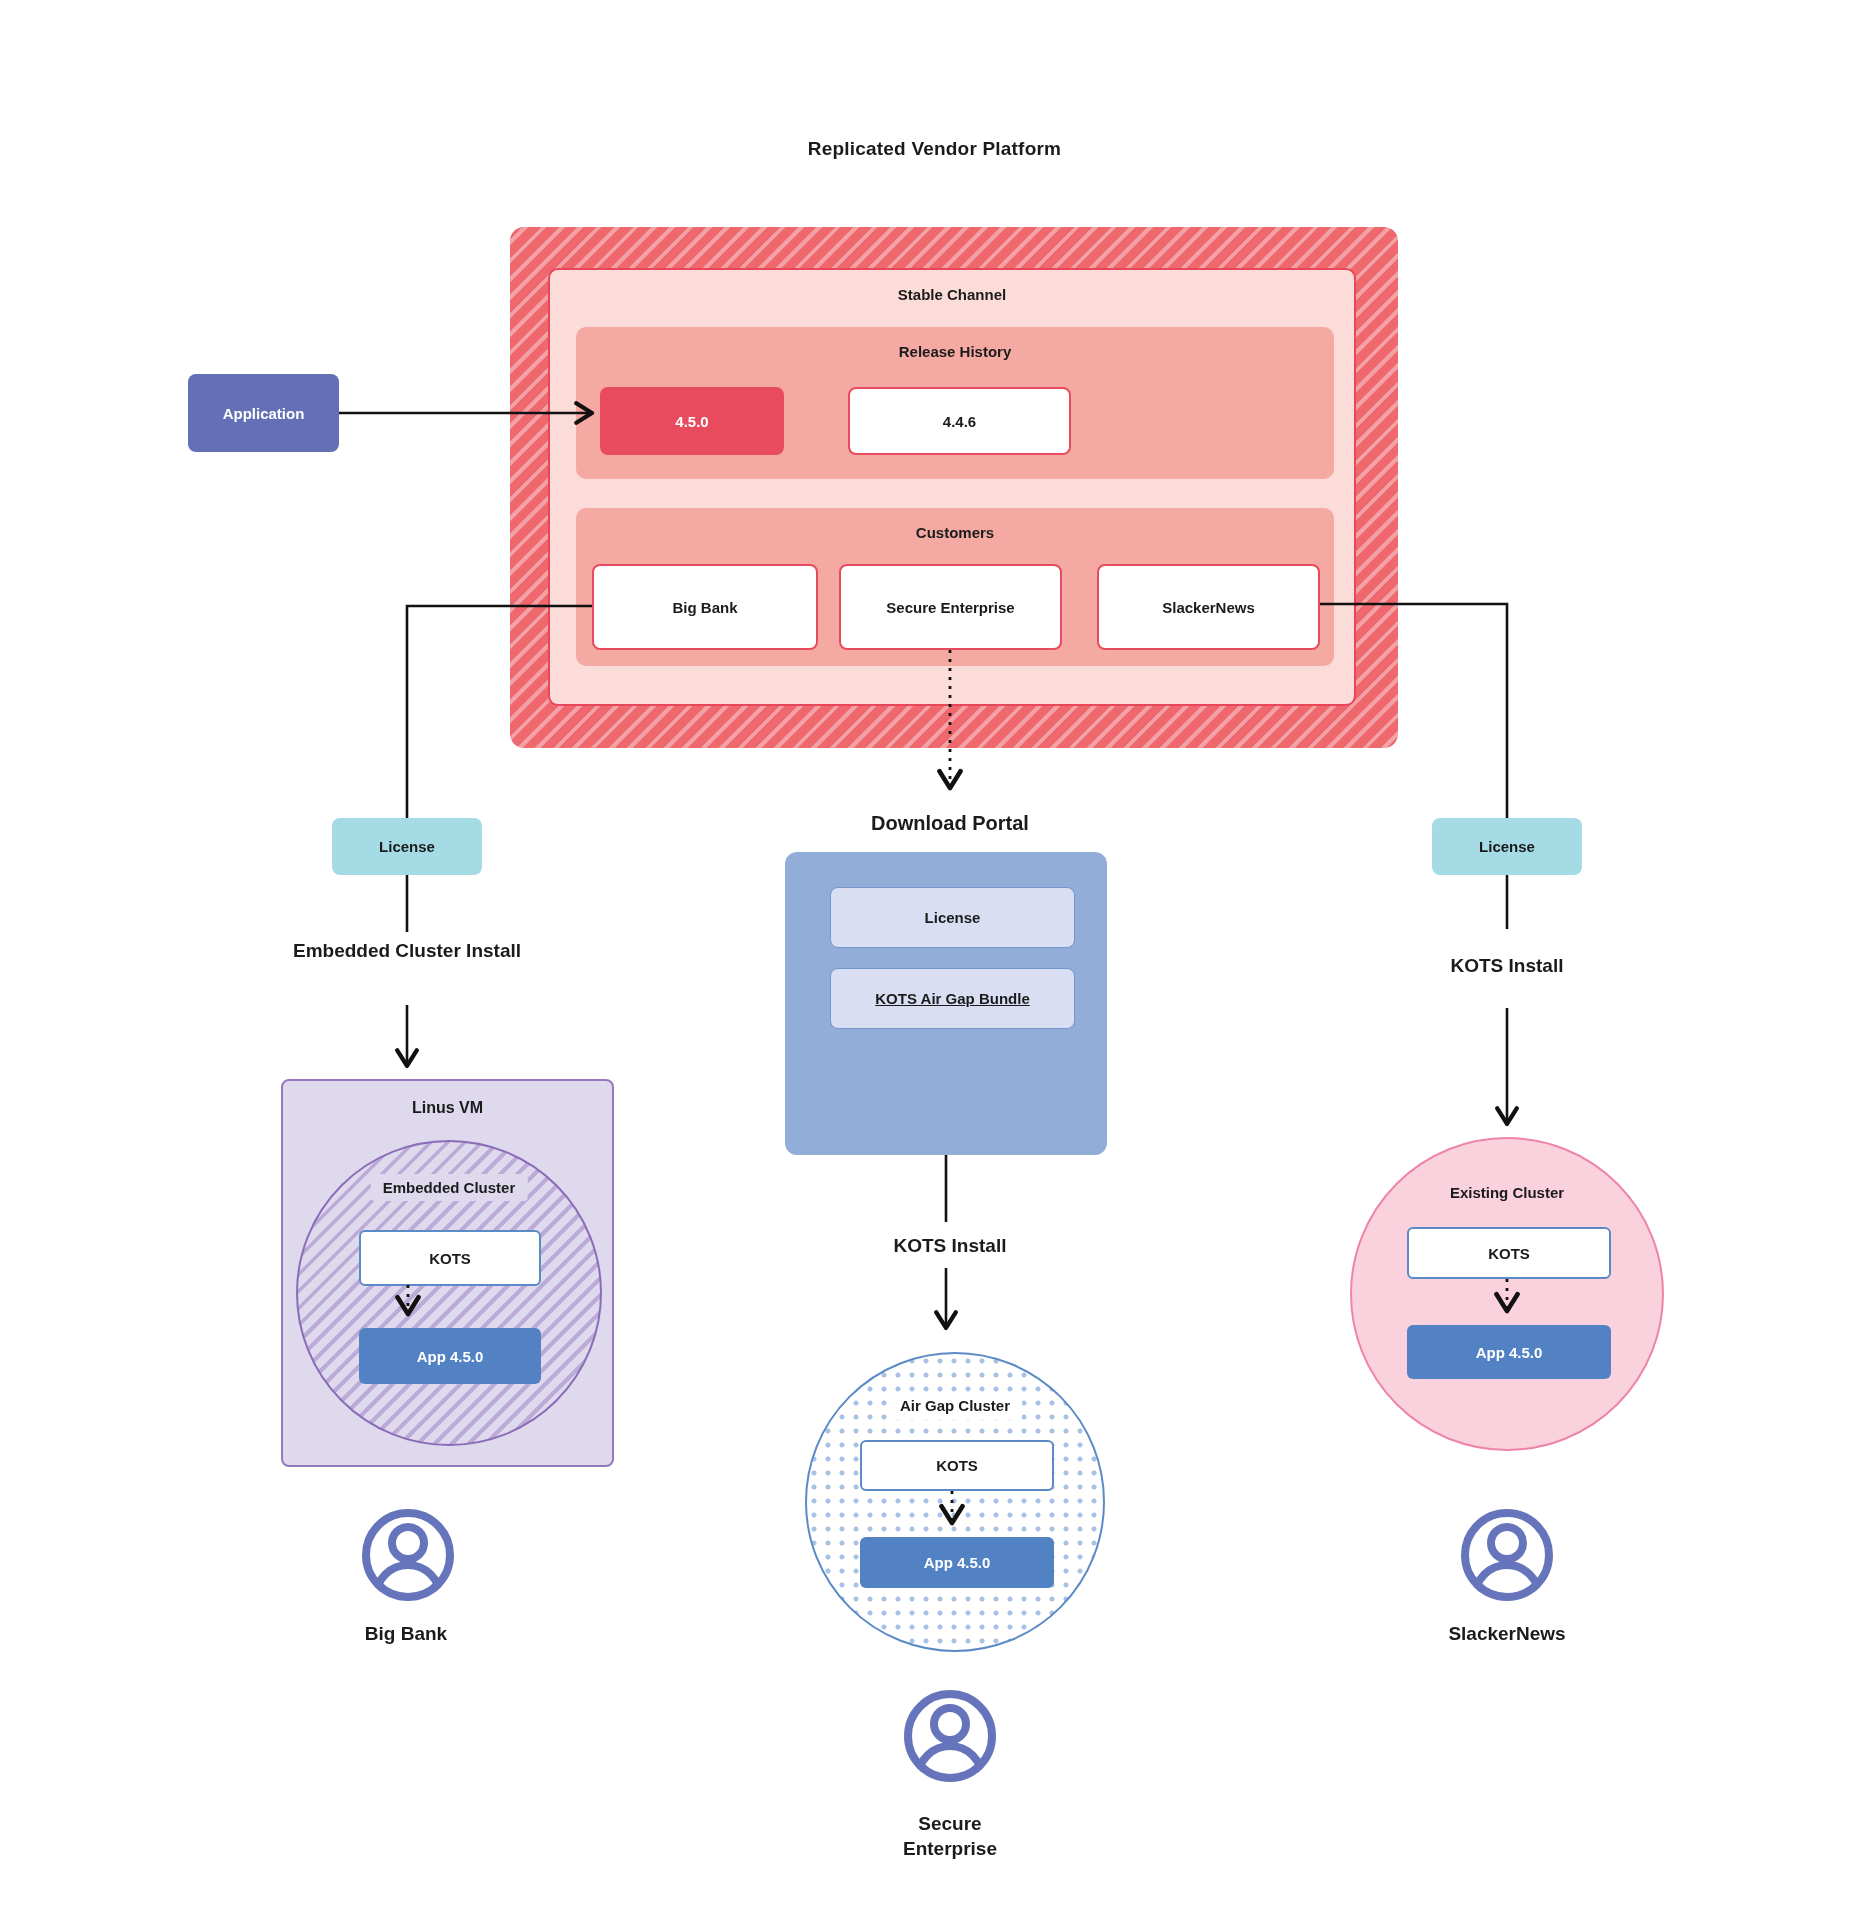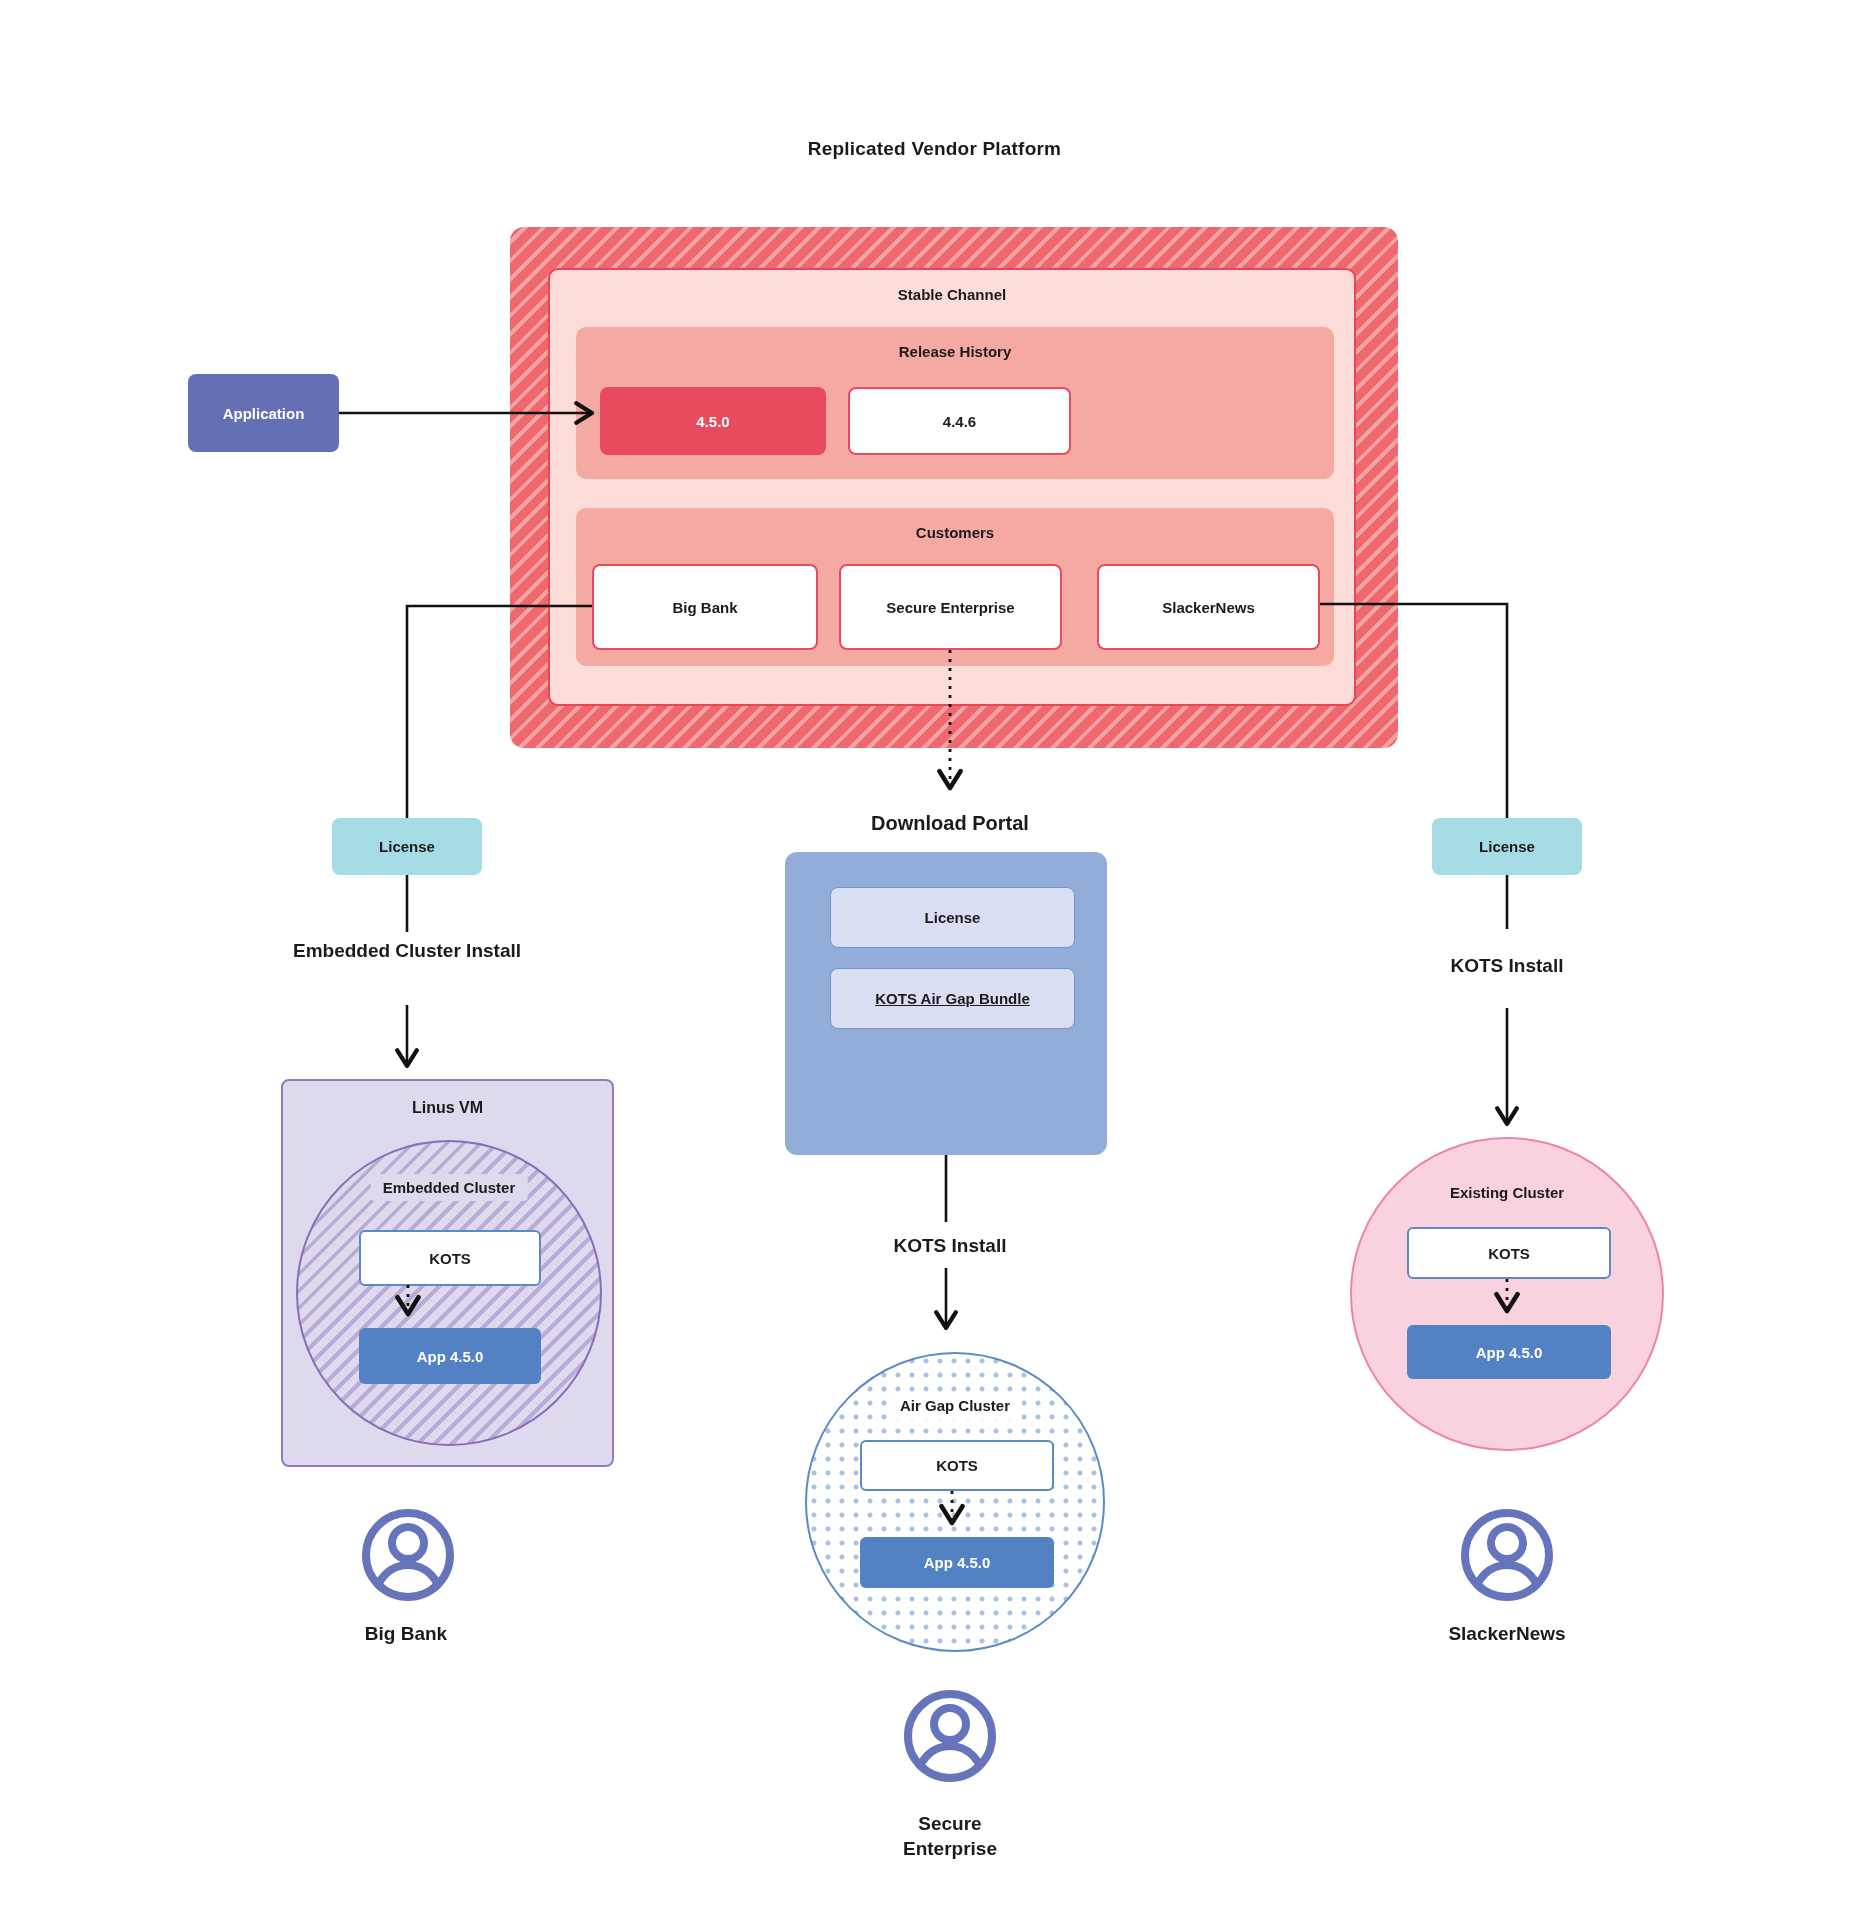--- a/index.html
+++ b/index.html
@@ -57,21 +57,21 @@
 <div class="canvas">
 
   <div class="abs diagram-title">Replicated Vendor Platform</div>
 
   <div class="abs platform">
     <div class="abs stable">
       <div class="abs sec-label" style="top:16px;">Stable Channel</div>
 
       <div class="abs salmon release">
         <div class="abs sec-label rel-label">Release History</div>
-        <div class="abs ctr chip chip-red" style="left:24px;top:60px;width:226px;height:68px;">4.5.0</div>
+        <div class="abs ctr chip chip-red" style="left:24px;top:60px;width:184px;height:68px;">4.5.0</div>
         <div class="abs ctr chip chip-white" style="left:272px;top:60px;width:223px;height:68px;">4.4.6</div>
       </div>
 
       <div class="abs salmon customers">
         <div class="abs sec-label rel-label">Customers</div>
         <div class="abs ctr chip chip-white" style="left:16px;top:56px;width:226px;height:86px;">Big Bank</div>
         <div class="abs ctr chip chip-white" style="left:263px;top:56px;width:223px;height:86px;padding:0 34px;">Secure Enterprise</div>
         <div class="abs ctr chip chip-white" style="left:521px;top:56px;width:223px;height:86px;">SlackerNews</div>
       </div>
     </div>

